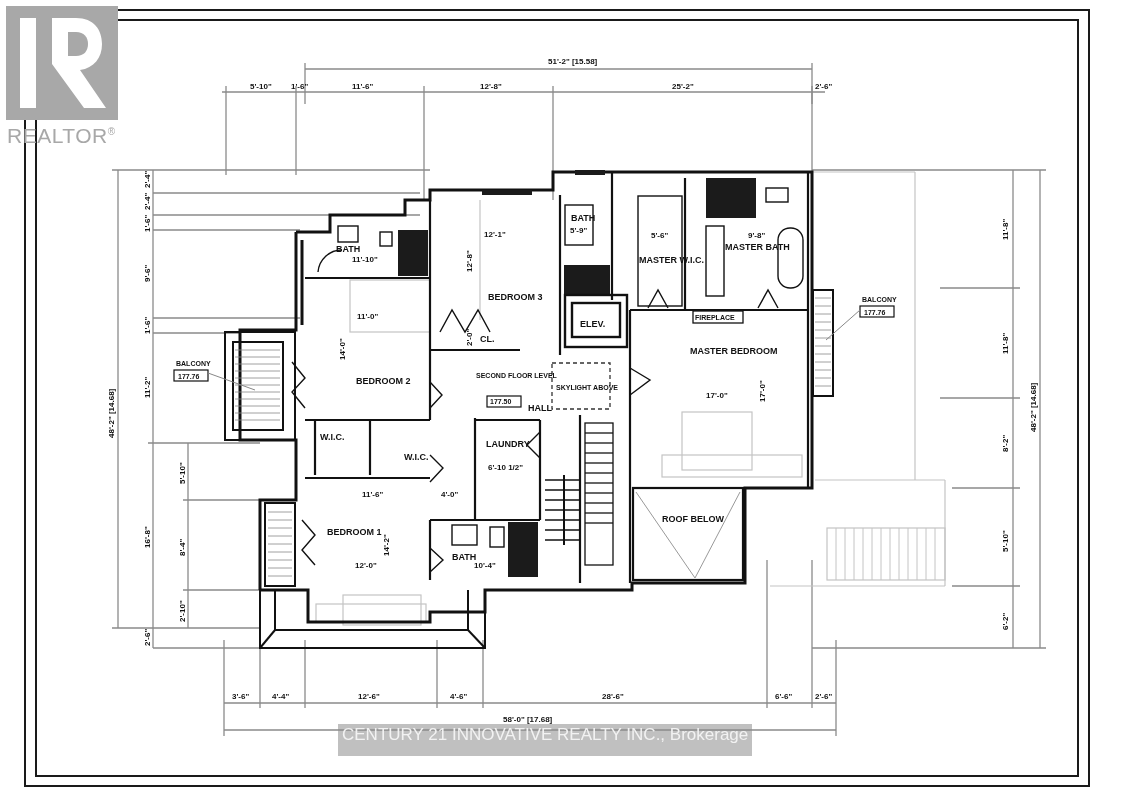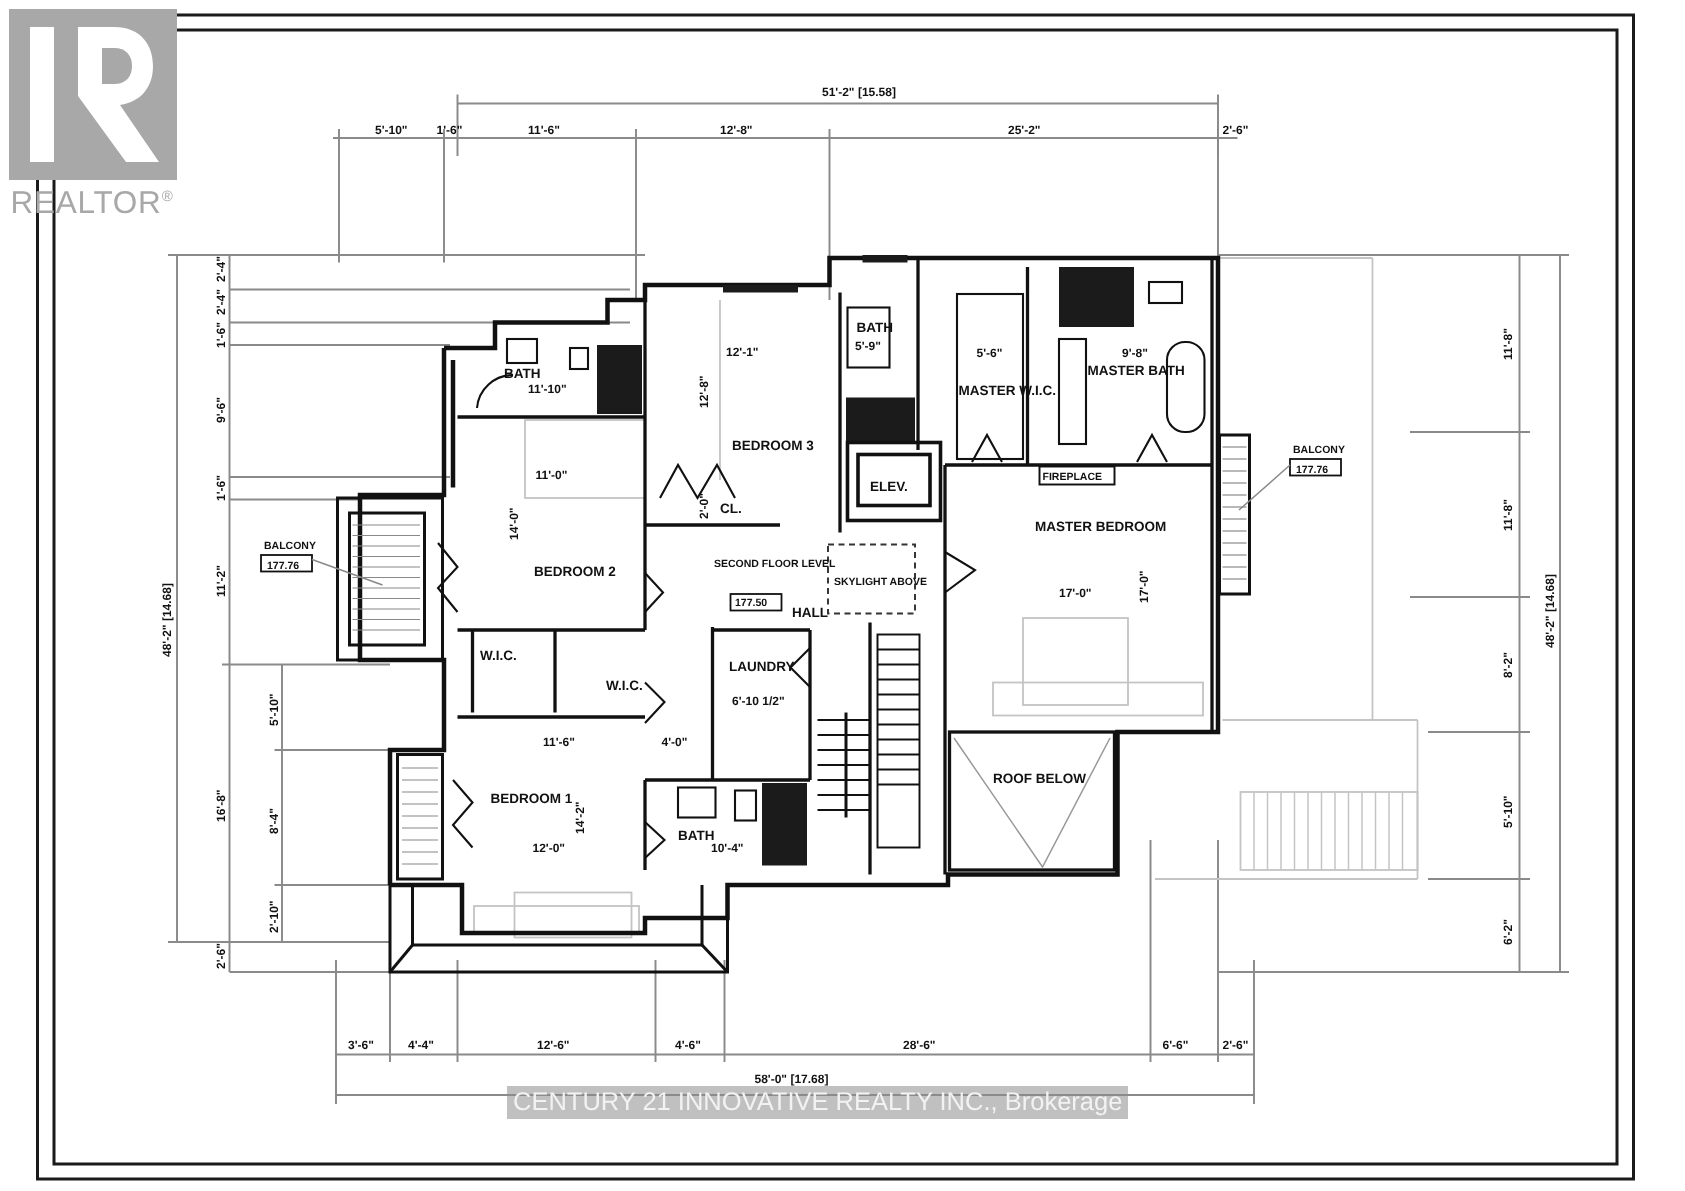--- a/index.html
+++ b/index.html
@@ -7,21 +7,21 @@
          font-family: "Liberation Sans", sans-serif; }
   #plan { position: absolute; left: 0; top: 0; width: 1123px; height: 794px; }
   .frame-outer { position: absolute; left: 24px; top: 9px; width: 1066px; height: 778px;
                  border: 2px solid #1a1a1a; box-sizing: border-box; }
   .frame-inner { position: absolute; left: 35px; top: 19px; width: 1044px; height: 758px;
                  border: 2px solid #1a1a1a; box-sizing: border-box; }
   .realtor-logo { position: absolute; left: 6px; top: 6px; width: 112px; height: 114px; }
   .realtor-word { position: absolute; left: 7px; top: 124px; font-size: 21px; letter-spacing: 0.5px;
                   color: #a8a8a8; font-family: "Liberation Sans", sans-serif; text-align: right; }
   .realtor-word sup { font-size: 10px; }
-  .watermark { position: absolute; left: 338px; top: 724px; height: 22px; padding: 0 4px;
+  .watermark { position: absolute; left: 338px; top: 724px; height: 32px; padding: 0 4px;
                background: rgba(140,140,140,0.55); color: #f2f2f2; font-size: 17px; line-height: 22px;
                white-space: nowrap; }
   svg text { font-family: "Liberation Sans", sans-serif; font-weight: bold; fill: #111; }
   .dim { font-size: 8px; }
   .lbl { font-size: 9px; }
   .tag { font-size: 7px; }
 </style>
 </head>
 <body>
 

